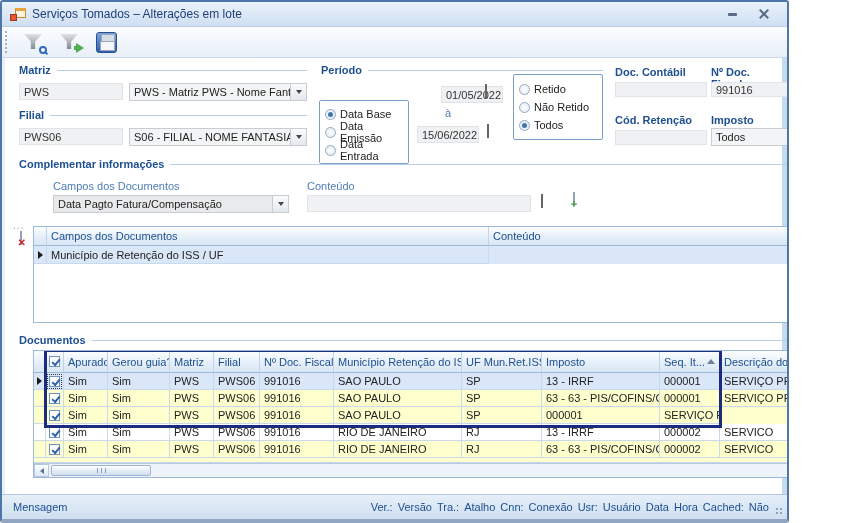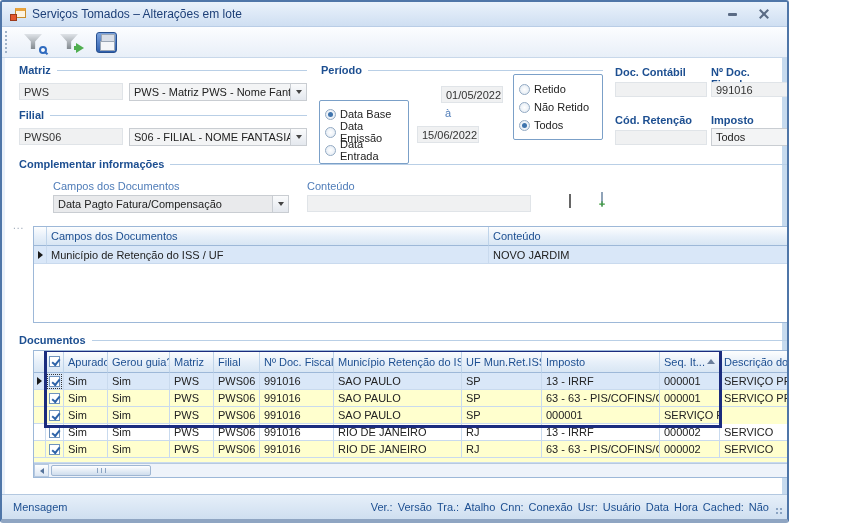--- a/index.html
+++ b/index.html
@@ -34,21 +34,21 @@
     background:linear-gradient(#dfe3e8,#82898f);clip-path:polygon(0 0,100% 0,62% 50%,62% 100%,38% 100%,38% 50%);}
   .magnifier{position:absolute;right:-3px;bottom:-3px;width:8px;height:8px;border:2px solid #2f6bbf;border-radius:50%;background:rgba(255,255,255,.7);}
   .magnifier:after{content:"";position:absolute;right:-3px;bottom:-2px;width:4px;height:2px;background:#2f6bbf;transform:rotate(40deg);}
   .green-arrow{position:absolute;right:-4px;bottom:-2px;width:0;height:0;border-top:5px solid transparent;border-bottom:5px solid transparent;border-left:8px solid #4fae4f;}
   .green-arrow:before{content:"";position:absolute;left:-10px;top:-2px;width:4px;height:4px;background:#4fae4f;}
   .floppy{position:relative;width:21px;height:21px;background:linear-gradient(#7ca3dd,#2f5fae);border:1px solid #27508f;border-radius:3px;}
   .floppy:before{content:"";position:absolute;left:4px;top:1px;width:12px;height:7px;background:#d7dde7;border:1px solid #9aa6b5;}
   .floppy:after{content:"";position:absolute;left:3px;bottom:1px;width:13px;height:8px;background:#f4f6f9;border:1px solid #9aa6b5;}
 
   
-  .content{position:relative;flex:1;background:#fff;border-right:5px solid #c6daee;border-left:3px solid #eaf1fa;padding-left:28px;}
+  .content{position:relative;flex:1;background:#fff;border-right:5px solid #c6daee;border-left:3px solid #eaf1fa;}
   .abs{position:absolute;}
 
   .grp{display:flex;align-items:center;gap:6px;color:#1d4f91;font-weight:bold;font-size:11px;}
   .grp:after{content:"";flex:1;border-top:1px solid #b9cfe6;margin-top:1px;}
   .sublbl{color:#4f7cb8;font-size:11px;}
   .flbl{color:#1d4f91;font-weight:bold;font-size:11px;}
 
   .tb{background:#f0f1f2;border:1px solid #e0e4e8;height:17px;display:flex;align-items:center;padding:0 4px;color:#333;}
   .combo{background:#f3f4f5;border:1px solid #c9cdd2;height:18px;display:flex;align-items:center;color:#222;}
   .combo .val{flex:1;padding:0 4px;white-space:nowrap;overflow:hidden;}
@@ -280,21 +280,20 @@
         <div class="gcell indcell"></div>
         <div class="gcell">Campos dos Documentos</div>
         <div class="gcell">Conteúdo</div>
       </div>
       <div id="midgrid-rows">
           <div class="grow" style="grid-template-columns: 13px 442px 1fr; height: 18px; background: rgb(217, 231, 248);">
             <div class="gcell indcell">
               <div class="tri-right"></div>
             </div>
             <div class="gcell">Município de Retenção do ISS / UF</div>
-            <div class="gcell">NOVO JARDIM</div>
           </div>
         </div>
     </div>
 
     
     <div class="abs grp" style="left:14px;top:276px;width:824px;">
         <span>Documentos</span>
       </div>
     <div class="abs grid docgrid" style="left:28px;top:292px;width:818px;height:128px;">
       <div class="doc-main">

